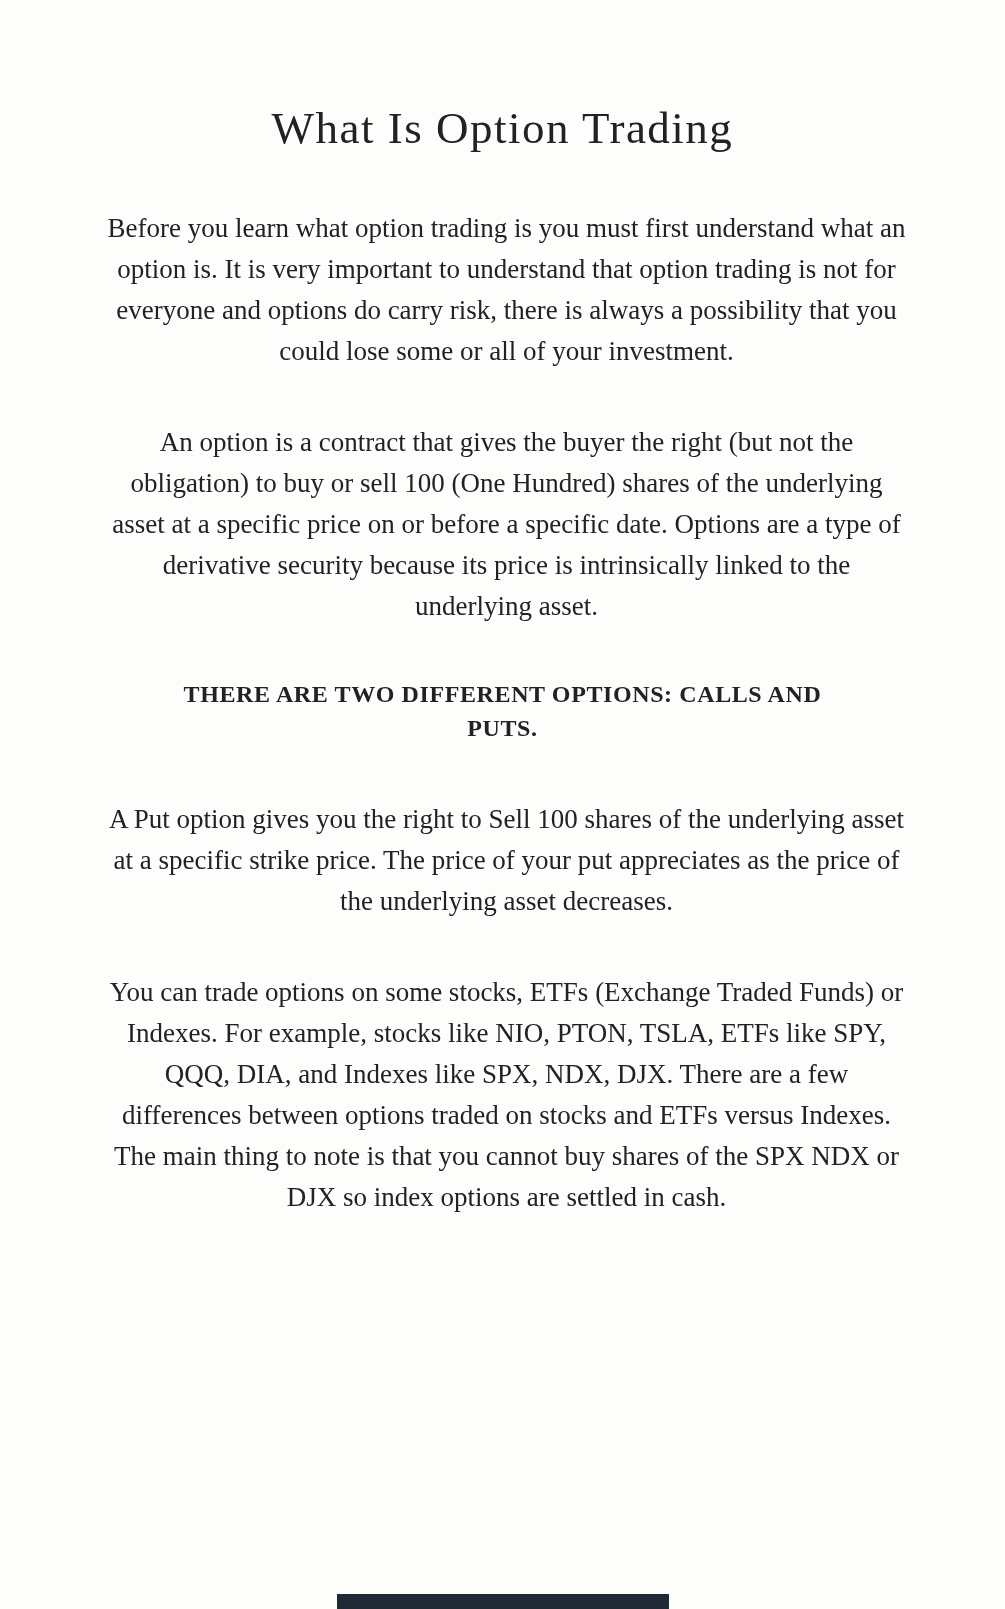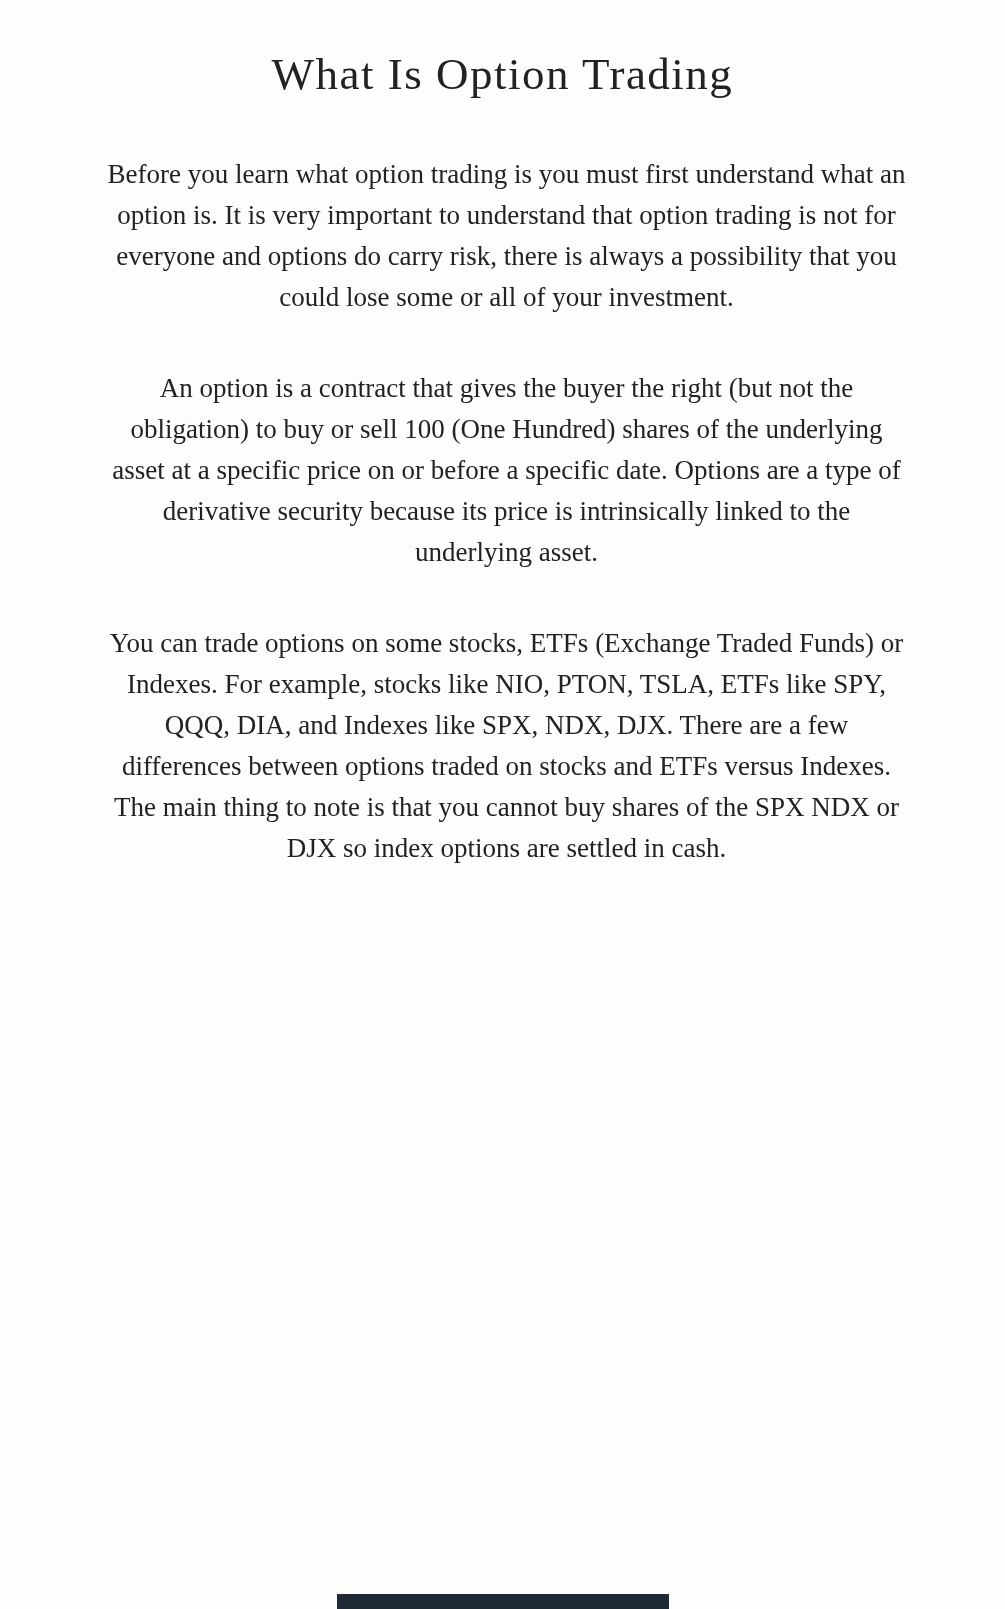--- a/index.html
+++ b/index.html
@@ -11,21 +11,21 @@
     height: 1609px;
     background: var(--bg, #fdfdfb);
     color: var(--fg, #222222);
     font-family: "Liberation Serif", "DejaVu Serif", serif;
     position: relative;
     overflow: hidden;
   }
   .article {
     width: 815px;
     margin: 0 auto;
-    padding-top: 48px;
+    padding-top: 102px;
     text-align: center;
   }
   .page-title {
     font-size: 45px;
     font-weight: 400;
     letter-spacing: 1.5px;
     margin: 0 0 54px 0;
     color: var(--fg, #1e1e1e);
   }
   .para {
@@ -54,21 +54,23 @@
 <body style="--bg: #fdfdfb; --fg: #222222; --bar: #1f2a36;">
 
 <main class="article">
 
   <h1 class="page-title">What Is Option Trading</h1>
 
   <p class="para">Before you learn what option trading is you must first understand what an option is. It is very important to understand that option trading is not for everyone and options do carry risk, there is always a possibility that you could lose some or all of your investment.</p>
 
   <p class="para">An option is a contract that gives the buyer the right (but not the obligation) to buy or sell 100 (One Hundred) shares of the underlying asset at a specific price on or before a specific date. Options are a type of derivative security because its price is intrinsically linked to the underlying asset.</p>
 
+  <h2 class="section-heading">THERE ARE TWO  DIFFERENT OPTIONS: CALLS AND PUTS.</h2>
 
 
+  <p class="para">A Put option gives you the right to Sell 100 shares of the underlying asset at a specific strike price. The price of your put appreciates as the price of the underlying asset decreases.</p>
 
 
   <p class="para">You can trade options on some stocks, ETFs (Exchange Traded Funds) or Indexes. For example, stocks like NIO, PTON, TSLA, ETFs like SPY, QQQ, DIA, and Indexes like SPX, NDX, DJX. There are a few differences between options traded on stocks and ETFs versus Indexes. The main thing to note is that you cannot buy shares of the SPX NDX or DJX so index options are settled in cash.</p>
 
 </main>
 
 <div class="footer-bar"></div>
 
 </body></html>

